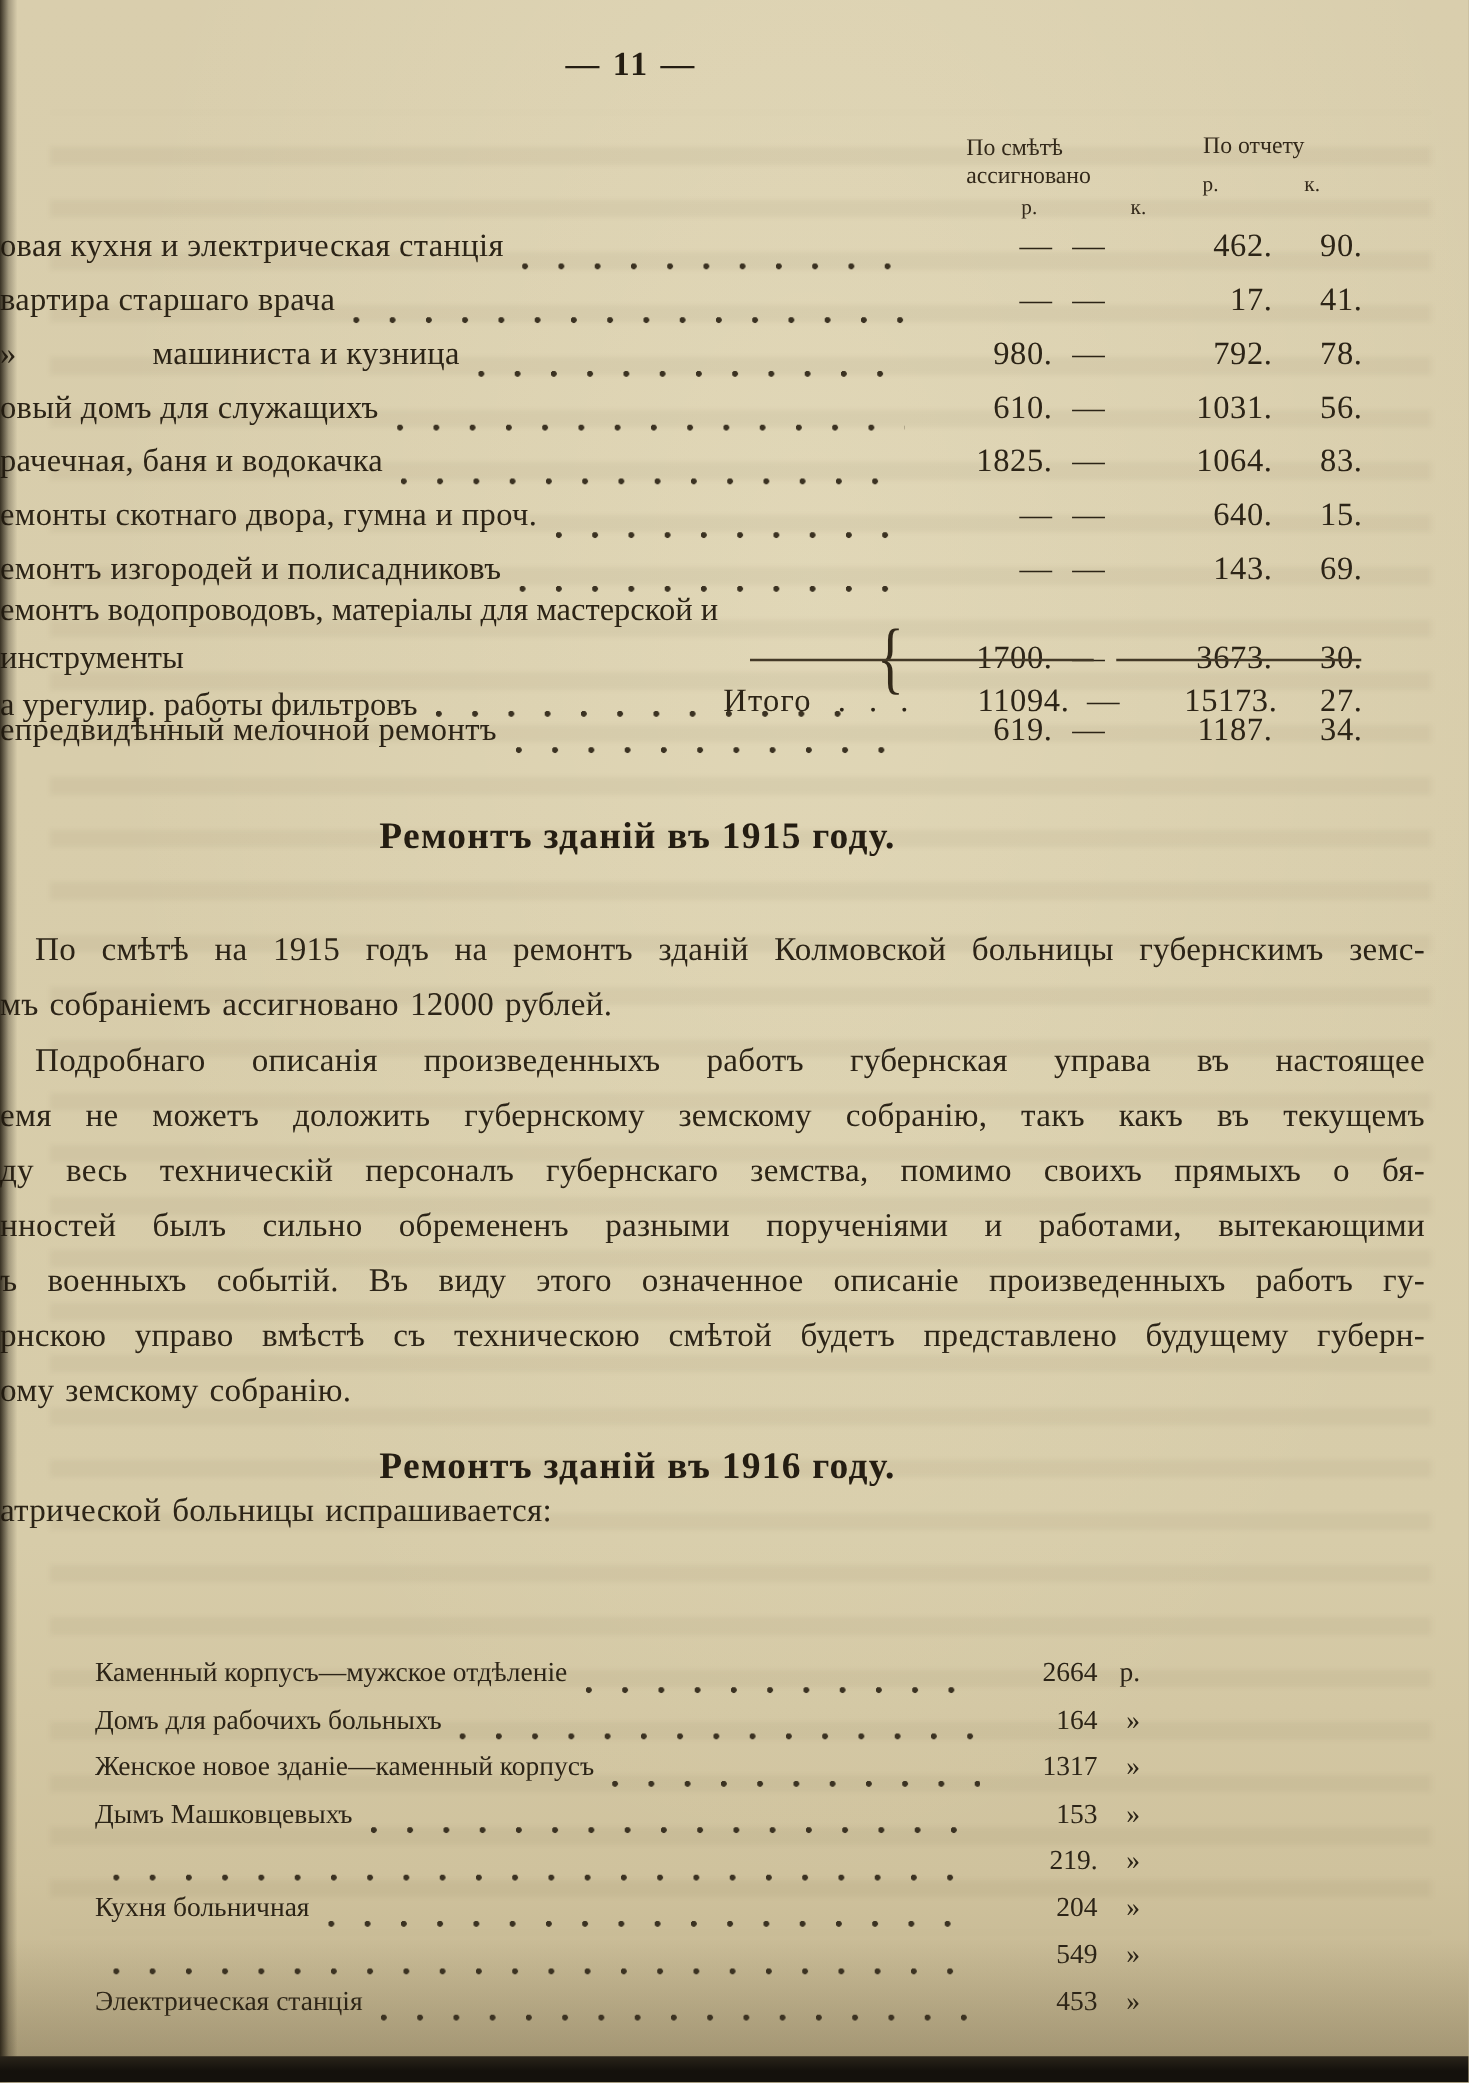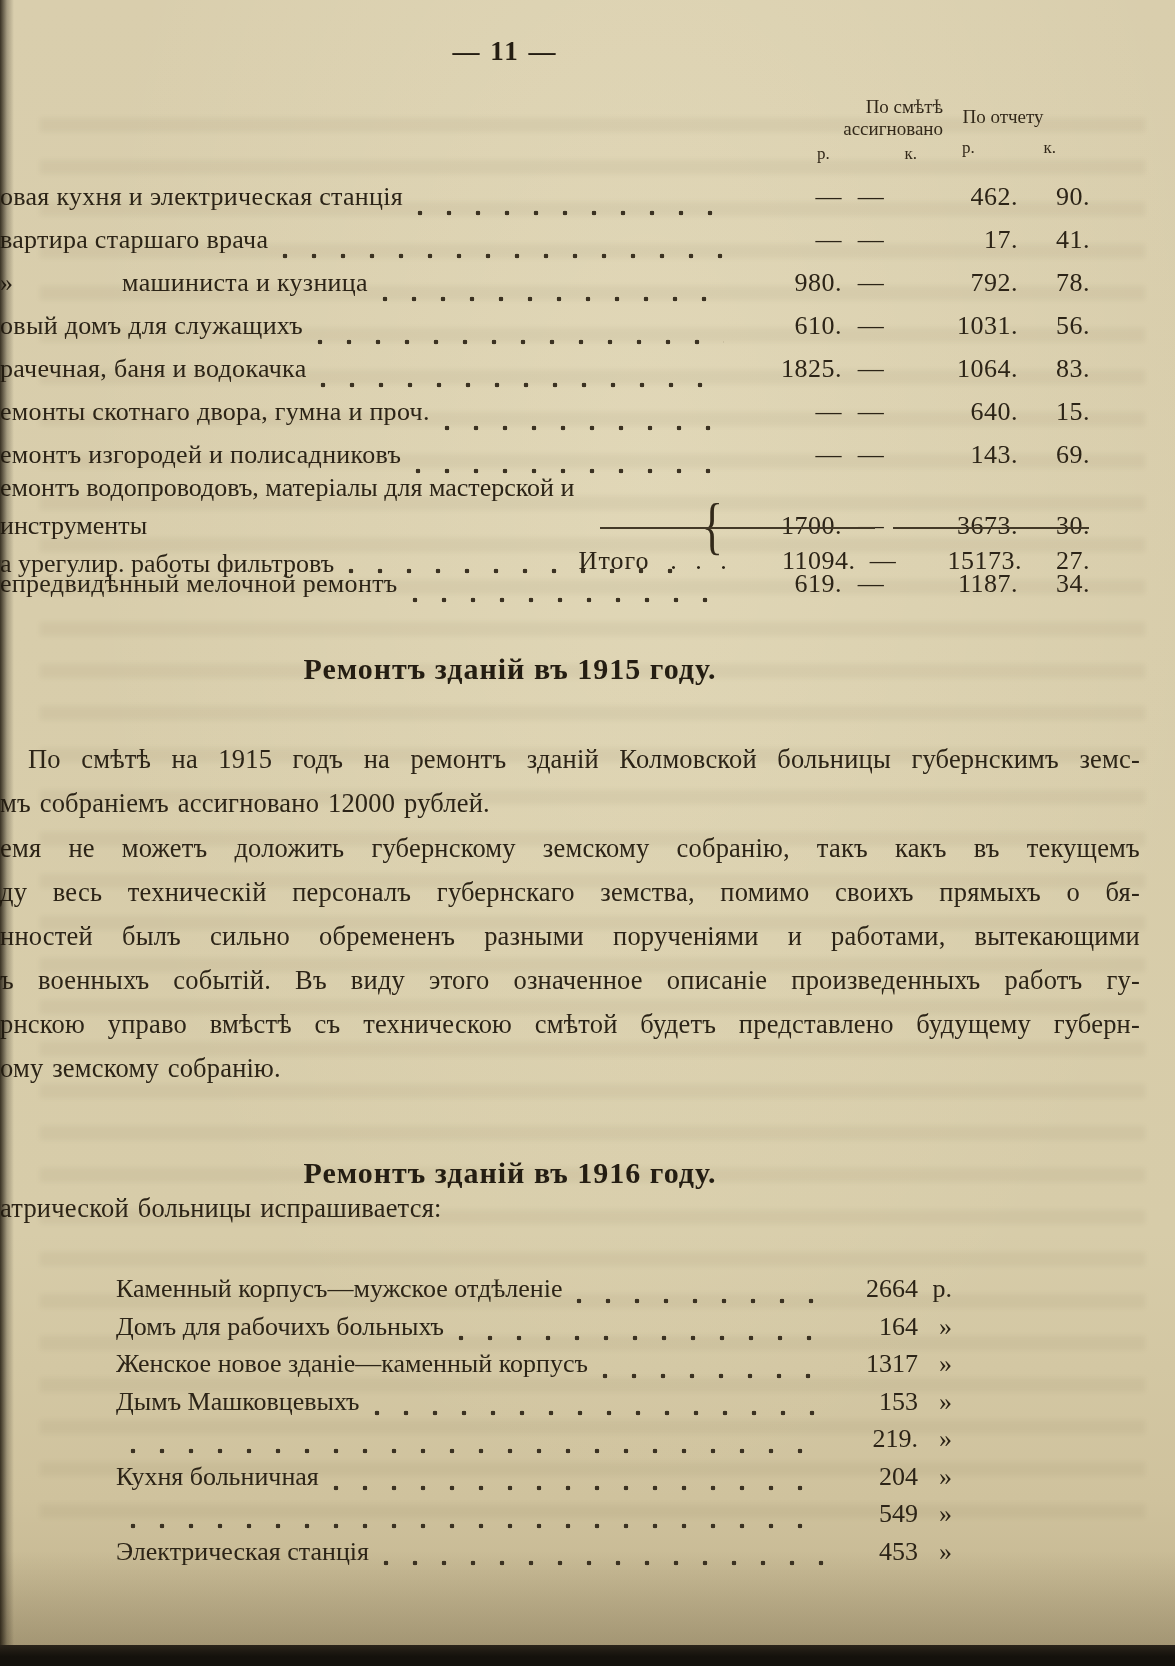--- a/index.html
+++ b/index.html
@@ -41,21 +41,21 @@
   }
   .content { position:relative; z-index:3; }
 
   .page-number {
     position:absolute; top:36px; left:0; width:1010px;
     text-align:center; font-size:27px; font-weight:bold;
     letter-spacing:2px; color:#241d12;
   }
 
   
-  .hdr-col1 { position:absolute; top:96px; left:773px; width:170px; text-align:right;
+  .hdr-col1 { position:absolute; top:108px; left:773px; width:170px; text-align:left;
               font-size:19px; line-height:22px; color:#33291a; }
   .hdr-col2 { position:absolute; top:106px; left:928px; width:150px; text-align:center;
               font-size:19px; line-height:22px; color:#33291a; }
   .hdr-units { display:flex; justify-content:space-between; font-size:17px; margin-top:3px; }
   .hdr-col1 .hdr-units { padding:0 26px 0 44px; }
   .hdr-col2 .hdr-units { padding:0 22px 0 34px; margin-top:9px; }
 
   .ledger { position:absolute; top:182px; left:0; width:1098px; font-size:26px; }
   .trow { display:flex; align-items:baseline; height:43px; }
   .trow.tall { height:86px; align-items:center; }
@@ -96,21 +96,21 @@
   .para { position:absolute; left:0; width:1140px; font-size:26.5px; line-height:44px;
           letter-spacing:0.2px; }
   .p1 { top:737px; }
   .p2 { top:826px; }
   .p3 { top:1186px; }
   .pline { text-align:justify; text-align-last:justify; word-spacing:4px; }
   .pline.first { text-indent:28px; }
   .pline.last { text-align:left; text-align-last:auto; word-spacing:2px; }
 
   
-  .list1916 { position:absolute; top:1274px; left:76px; width:836px; font-size:26px;margin-left:40px; }
+  .list1916 { position:absolute; top:1325px; left:76px; width:836px; font-size:22px; }
   .li { display:flex; align-items:baseline; height:37.5px; }
   .li .leader { margin-bottom:7px; }
   .li-amt { width:84px; text-align:right; }
   .li-unit { width:34px; text-align:right; }
 </style>
 </head>
 <body>
 
 <div class="scan">
   <div class="bleed"></div>
@@ -231,20 +231,21 @@
     </div>
 
     <div class="h1915">Ремонтъ зданій въ 1915 году.</div>
 
     <div class="para p1">
       <div class="pline first">По смѣтѣ на 1915 годъ на ремонтъ зданій Колмовской больницы губернскимъ земс-</div>
       <div class="pline last">мъ собраніемъ ассигновано 12000 рублей.</div>
     </div>
 
     <div class="para p2">
+      <div class="pline first">Подробнаго описанія произведенныхъ работъ губернская управа въ настоящее</div>
       <div class="pline">емя не можетъ доложить губернскому земскому собранію, такъ какъ въ текущемъ</div>
       <div class="pline">ду весь техническій персоналъ губернскаго земства, помимо своихъ прямыхъ о бя-</div>
       <div class="pline">нностей былъ сильно обремененъ разными порученіями и работами, вытекающими</div>
       <div class="pline">ъ военныхъ событій. Въ виду этого означенное описаніе произведенныхъ работъ гу-</div>
       <div class="pline">рнскою управо вмѣстѣ съ техническою смѣтой будетъ представлено будущему губерн-</div>
       <div class="pline last">ому земскому собранію.</div>
     </div>
 
     <div class="h1916">Ремонтъ зданій въ 1916 году.</div>
 

